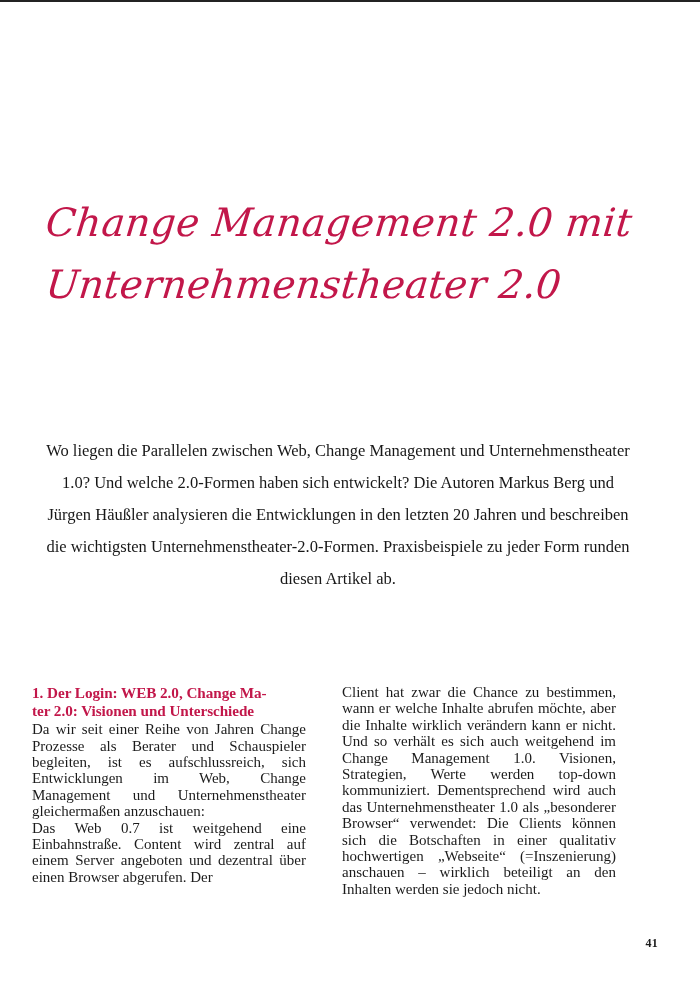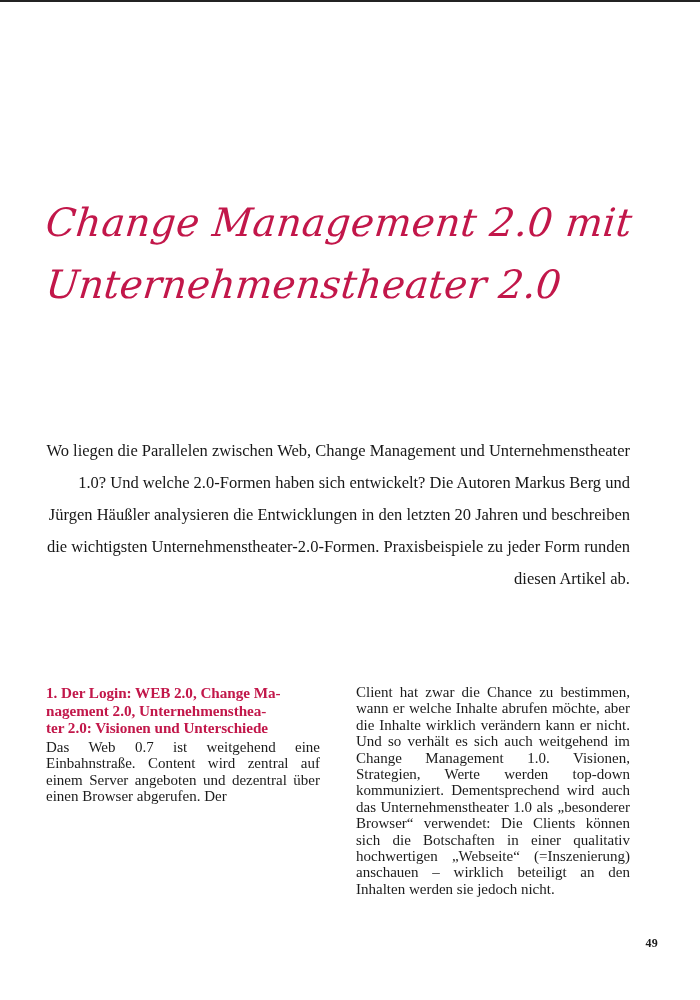--- a/index.html
+++ b/index.html
@@ -62,28 +62,28 @@
   
   .intro {
     position: absolute;
     left: 46px;
     top: 418px;
     width: 584px;
     font-family: "Liberation Serif", serif;
     font-size: 16.5px;
     line-height: 32px;
     color: #171717;
-    text-align: right;
+    text-align: center;
     hyphens: none;
   }
 
   
   .columns {
     position: absolute;
-    left: 46px;
+    left: 32px;
     top: 684px;
     width: 584px;
     height: 200px;
     display: flex;
     gap: 36px;
   }
   .col {
     width: 280px;
   }
 
@@ -138,27 +138,27 @@
     <div class="title-line title-line-2">Unternehmenstheater 2.0</div>
   </div>
 
   <p class="intro">Wo liegen die Parallelen zwischen Web, Change Management und Unternehmenstheater 1.0? Und welche 2.0-Formen haben sich entwickelt? Die Autoren Markus Berg und Jürgen Häußler analysieren die Entwicklungen in den letzten 20 Jahren und beschreiben die wichtigsten Unternehmenstheater-2.0-Formen. Praxisbeispiele zu jeder Form runden diesen Artikel ab.</p>
 
   <div class="columns">
 
     <div class="col">
       <h2 class="section-heading">
         <span class="hl">1. Der Login: WEB 2.0, Change Ma-</span>
-        <span class="hl">nagement 2.0, Unternehmensthea-</span>
         <span class="hl">ter 2.0: Visionen und Unterschiede</span>
       </h2>
+      <p class="body-text">Da wir seit einer Reihe von Jahren Change Prozesse als Berater und Schauspieler begleiten, ist es aufschlussreich, sich Entwicklungen im Web, Change Management und Unternehmenstheater gleichermaßen anzuschauen:</p>
       <p class="body-text">Das Web 0.7 ist weitgehend eine Einbahnstraße. Content wird zentral auf einem Server angeboten und dezentral über einen Browser abgerufen. Der</p>
     </div>
 
     <div class="col">
       <p class="body-text">Client hat zwar die Chance zu bestimmen, wann er welche Inhalte abrufen möchte, aber die Inhalte wirklich verändern kann er nicht. Und so verhält es sich auch weitgehend im Change Management 1.0. Visionen, Strategien, Werte werden top-down kommuniziert. Dementsprechend wird auch das Unternehmenstheater 1.0 als „besonderer Browser“ verwendet: Die Clients können sich die Botschaften in einer qualitativ hochwertigen „Webseite“ (=Inszenierung) anschauen – wirklich beteiligt an den Inhalten werden sie jedoch nicht.</p>
     </div>
 
   </div>
 
-  <div class="folio">49</div>
+  <div class="folio">41</div>
 
 </div>
 
 </body></html>

